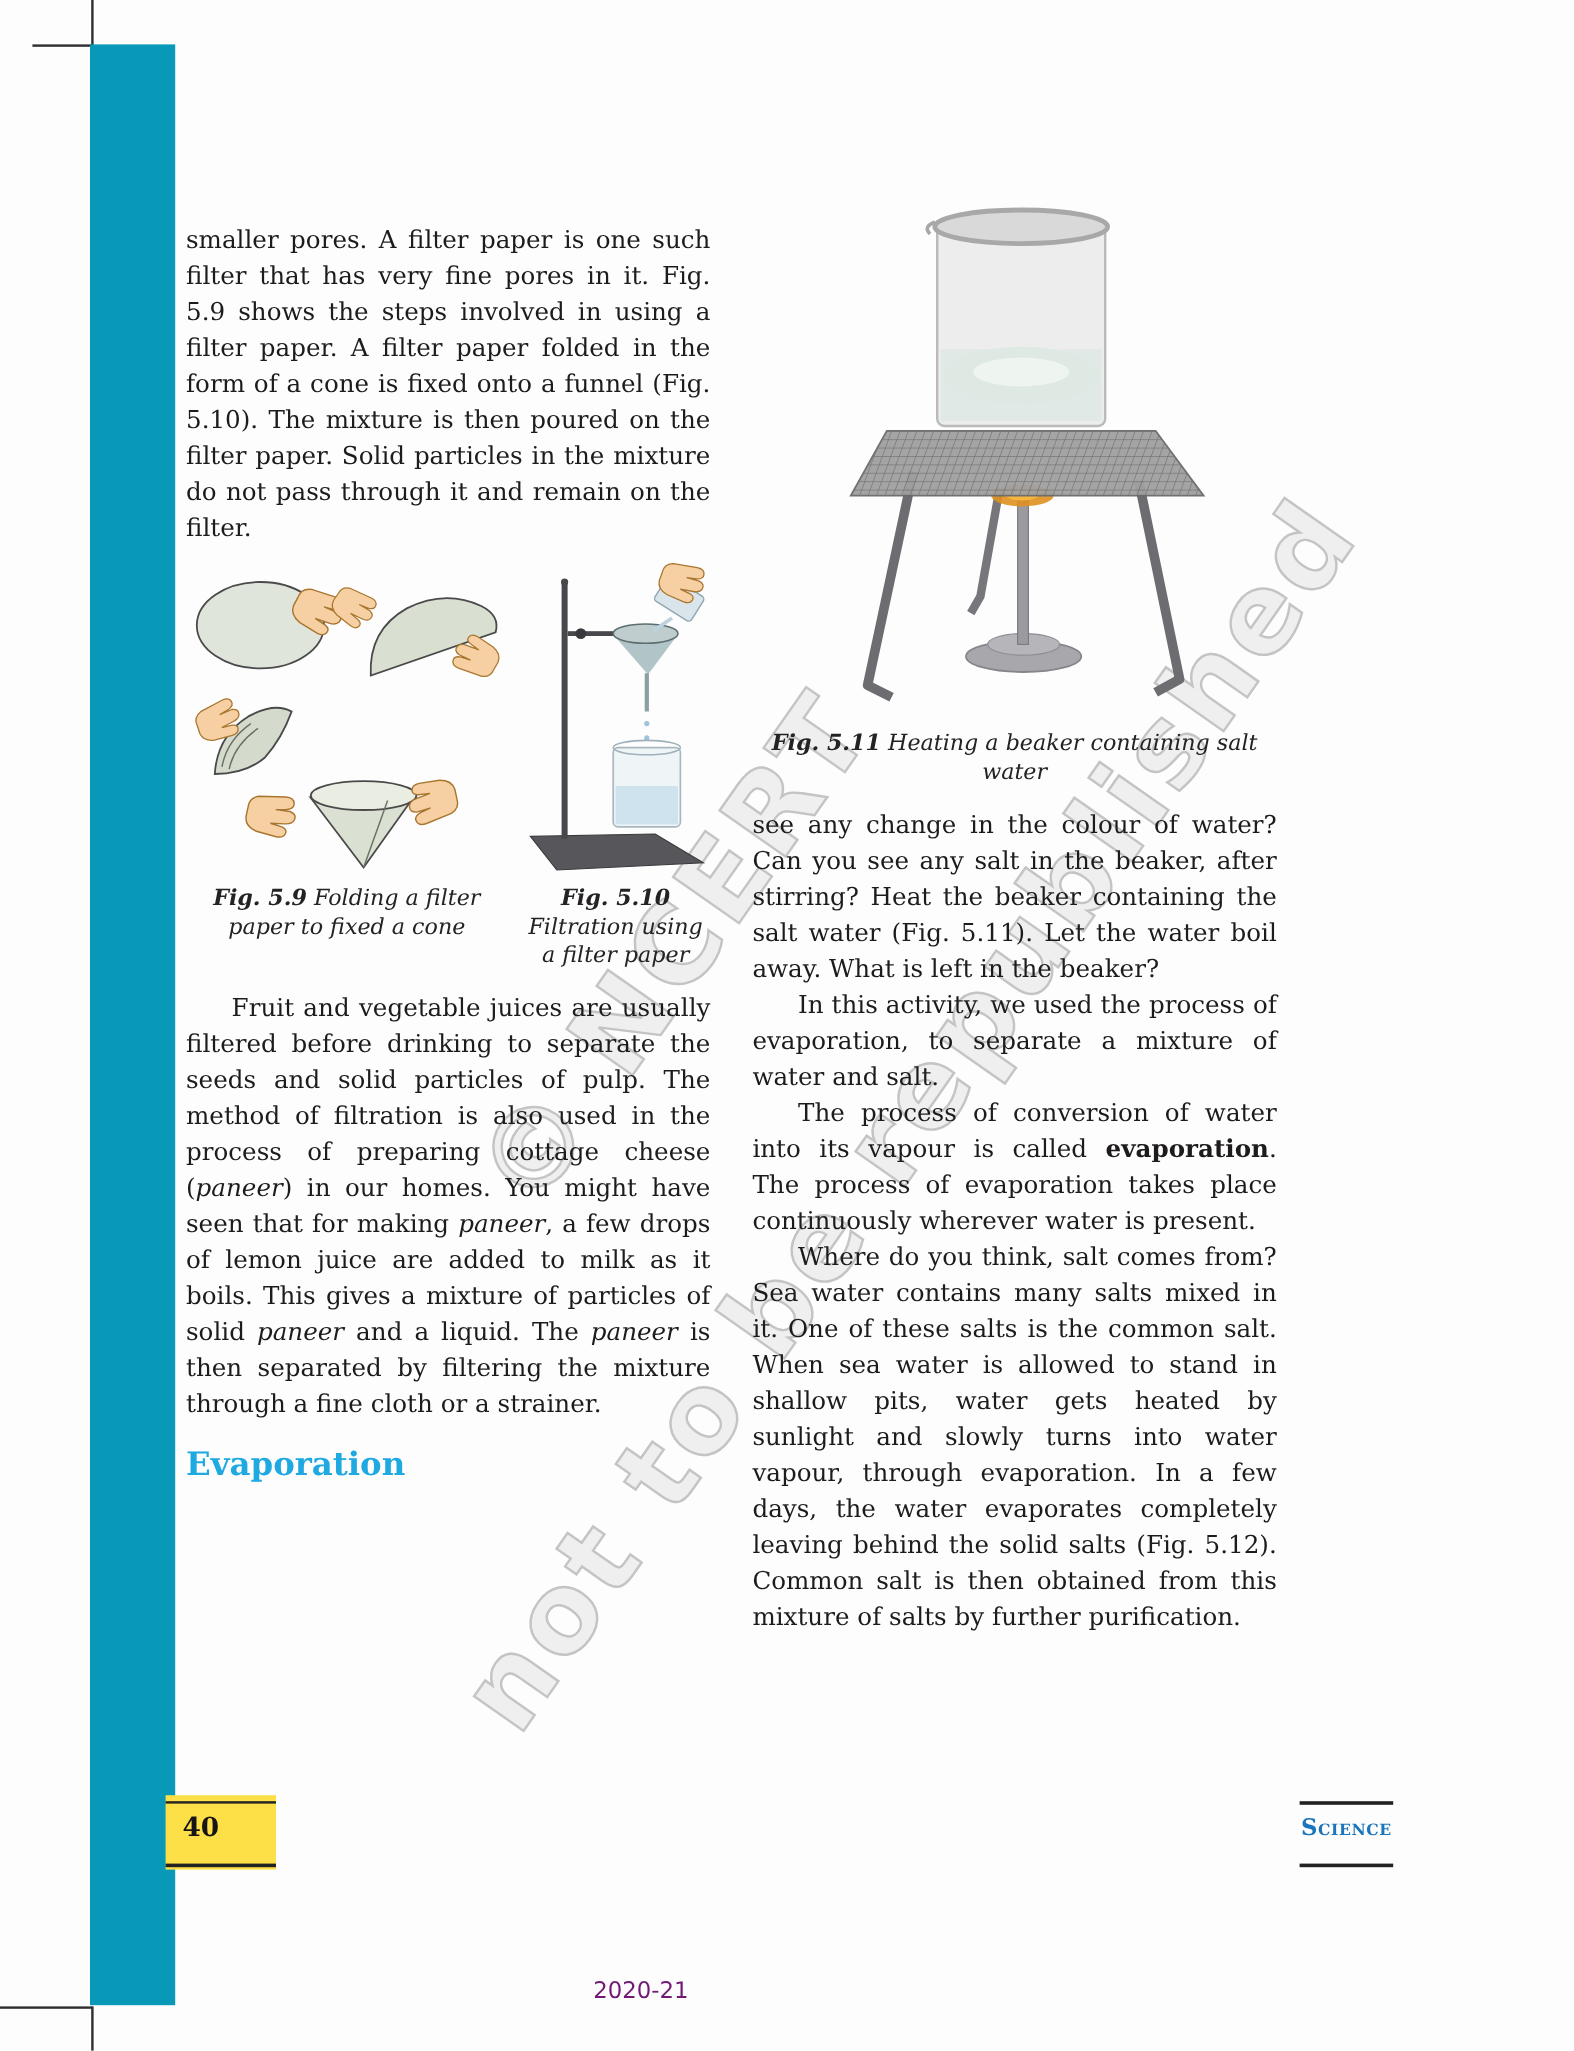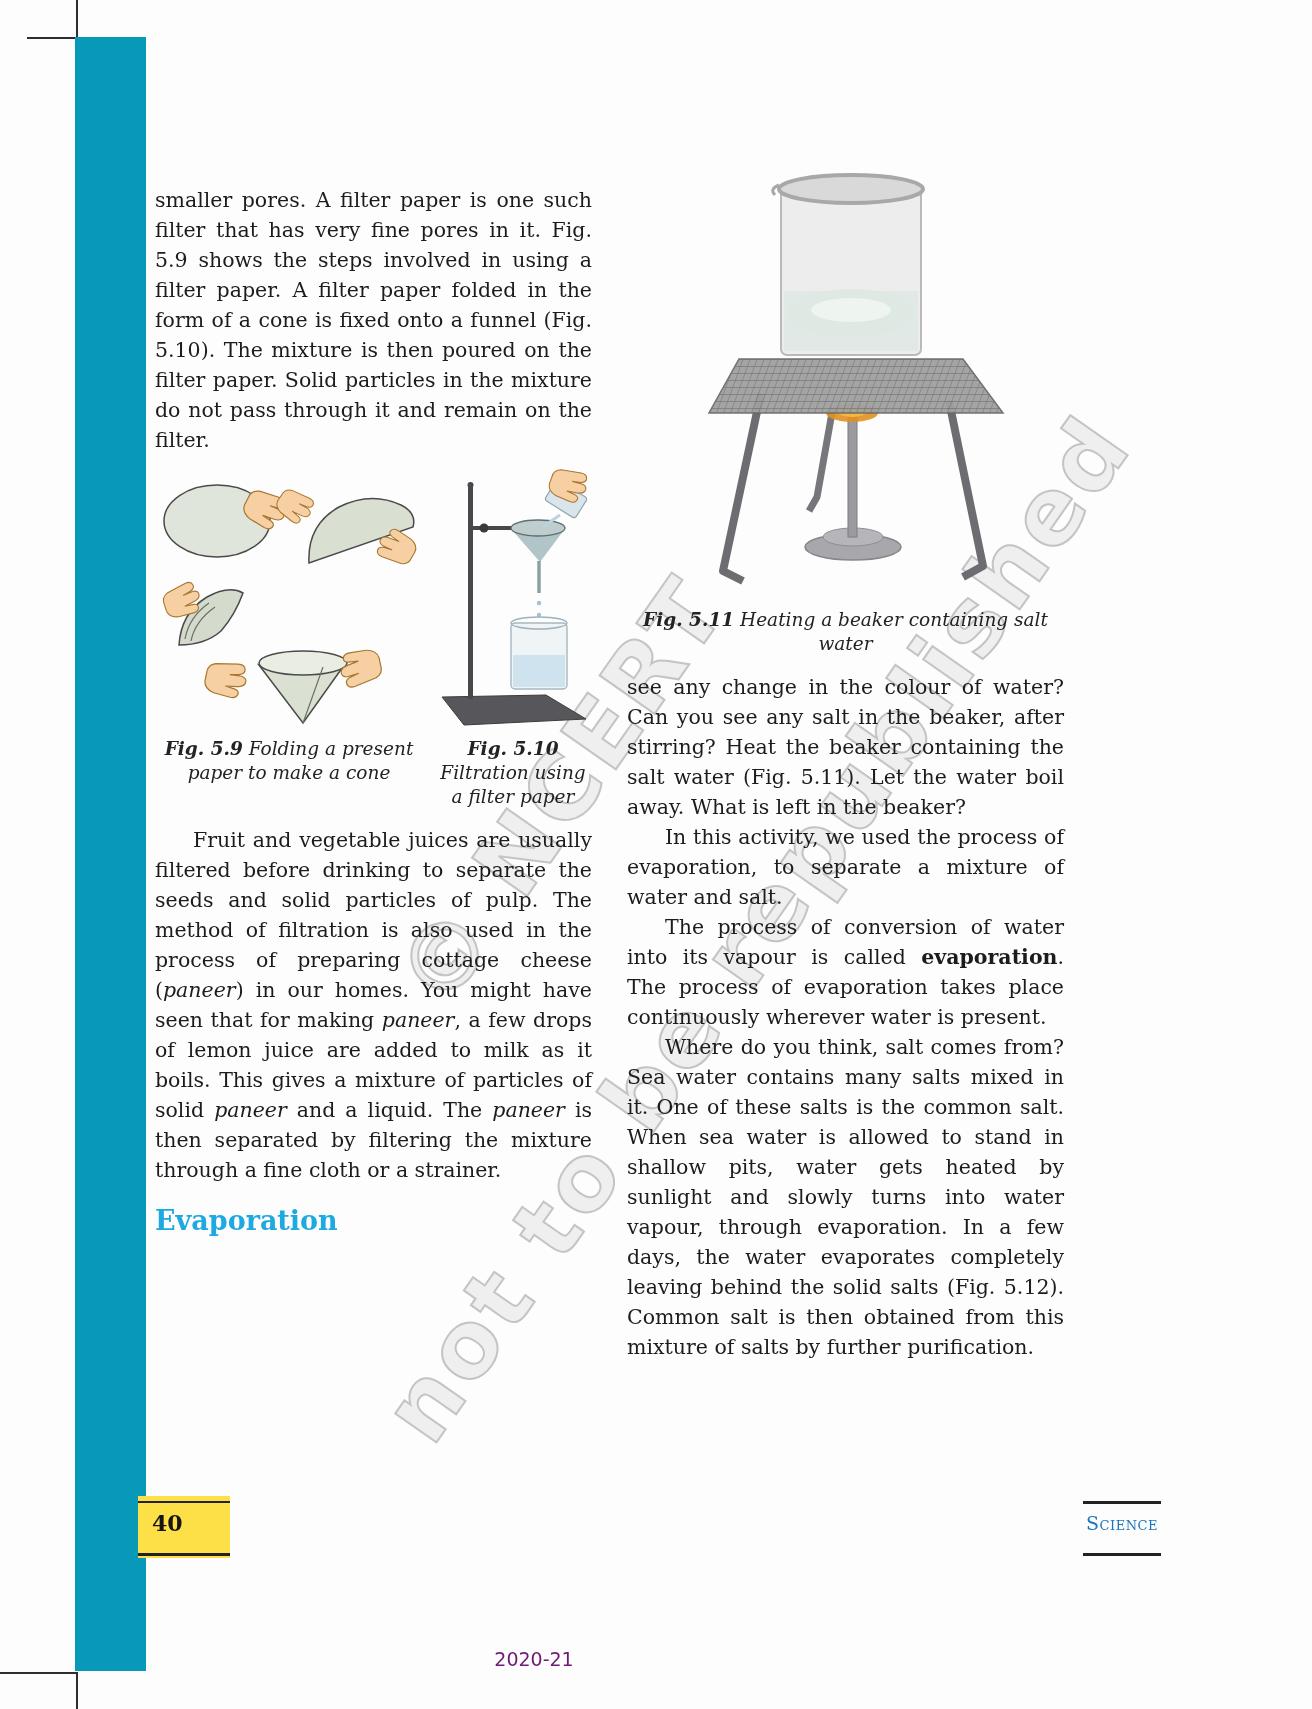--- a/index.html
+++ b/index.html
@@ -76,21 +76,21 @@
     position:absolute;left:14px;top:14px;
     font-size:22px;font-weight:bold;color:#161414;
   }
   .science-box{
     position:absolute;left:1083px;top:1496px;width:78px;height:62px;z-index:3;
   }
   .science-box .rule-top{position:absolute;left:0;top:5px;width:100%;height:2.5px;background:#222;}
   .science-box .rule-bottom{position:absolute;left:0;bottom:2px;width:100%;height:3.5px;background:#222;}
   .science-label{
     position:absolute;left:0;top:16px;width:100%;text-align:center;
-    font-size:19px;font-weight:normal;color:#1b75bc;
+    font-size:19px;font-weight:bold;color:#1b75bc;
     font-variant:small-caps;letter-spacing:0.5px;
   }
   .year-label{
     position:absolute;left:0;top:1648px;width:1068px;text-align:center;
     font-family:"DejaVu Sans", sans-serif;
     font-size:19px;color:#701a75;z-index:3;
   }
   svg{display:block;}
 </style>
 </head>
@@ -140,21 +140,21 @@
           </g>
 
           <g transform="translate(88,178)">
             <path d="M16,18 Q60,34 104,14 L60,76 Z" fill="#dbe1d2" stroke="#4a4a4a" stroke-width="1.5"></path>
             <ellipse cx="60" cy="16" rx="44" ry="12" fill="#e9ede2" stroke="#4a4a4a" stroke-width="1.5"></ellipse>
             <path d="M60,76 L80,20" fill="none" stroke="#6b6f66" stroke-width="1.2"></path>
             <use href="#handShape" transform="translate(-34,10) rotate(12)"></use>
             <use href="#handShape" transform="translate(142,34) rotate(168)"></use>
           </g>
         </svg>
-        <p class="caption"><span class="seg-bi">Fig. 5.9</span><span class="seg-i"> Folding a present paper to make a cone</span></p>
+        <p class="caption"><span class="seg-bi">Fig. 5.9</span><span class="seg-i"> Folding a filter paper to fixed a cone</span></p>
       </div>
 
       <div class="figblock" style="width:158px;">
         <svg width="158" height="262" viewBox="0 0 158 262">
 
           <polygon points="8,228 112,226 152,250 30,256" fill="#56565b" stroke="#3c3c40" stroke-width="1"></polygon>
 
           <rect x="34" y="16" width="5" height="214" fill="#47474c"></rect>
           <circle cx="36.5" cy="16" r="3" fill="#47474c"></circle>
 

